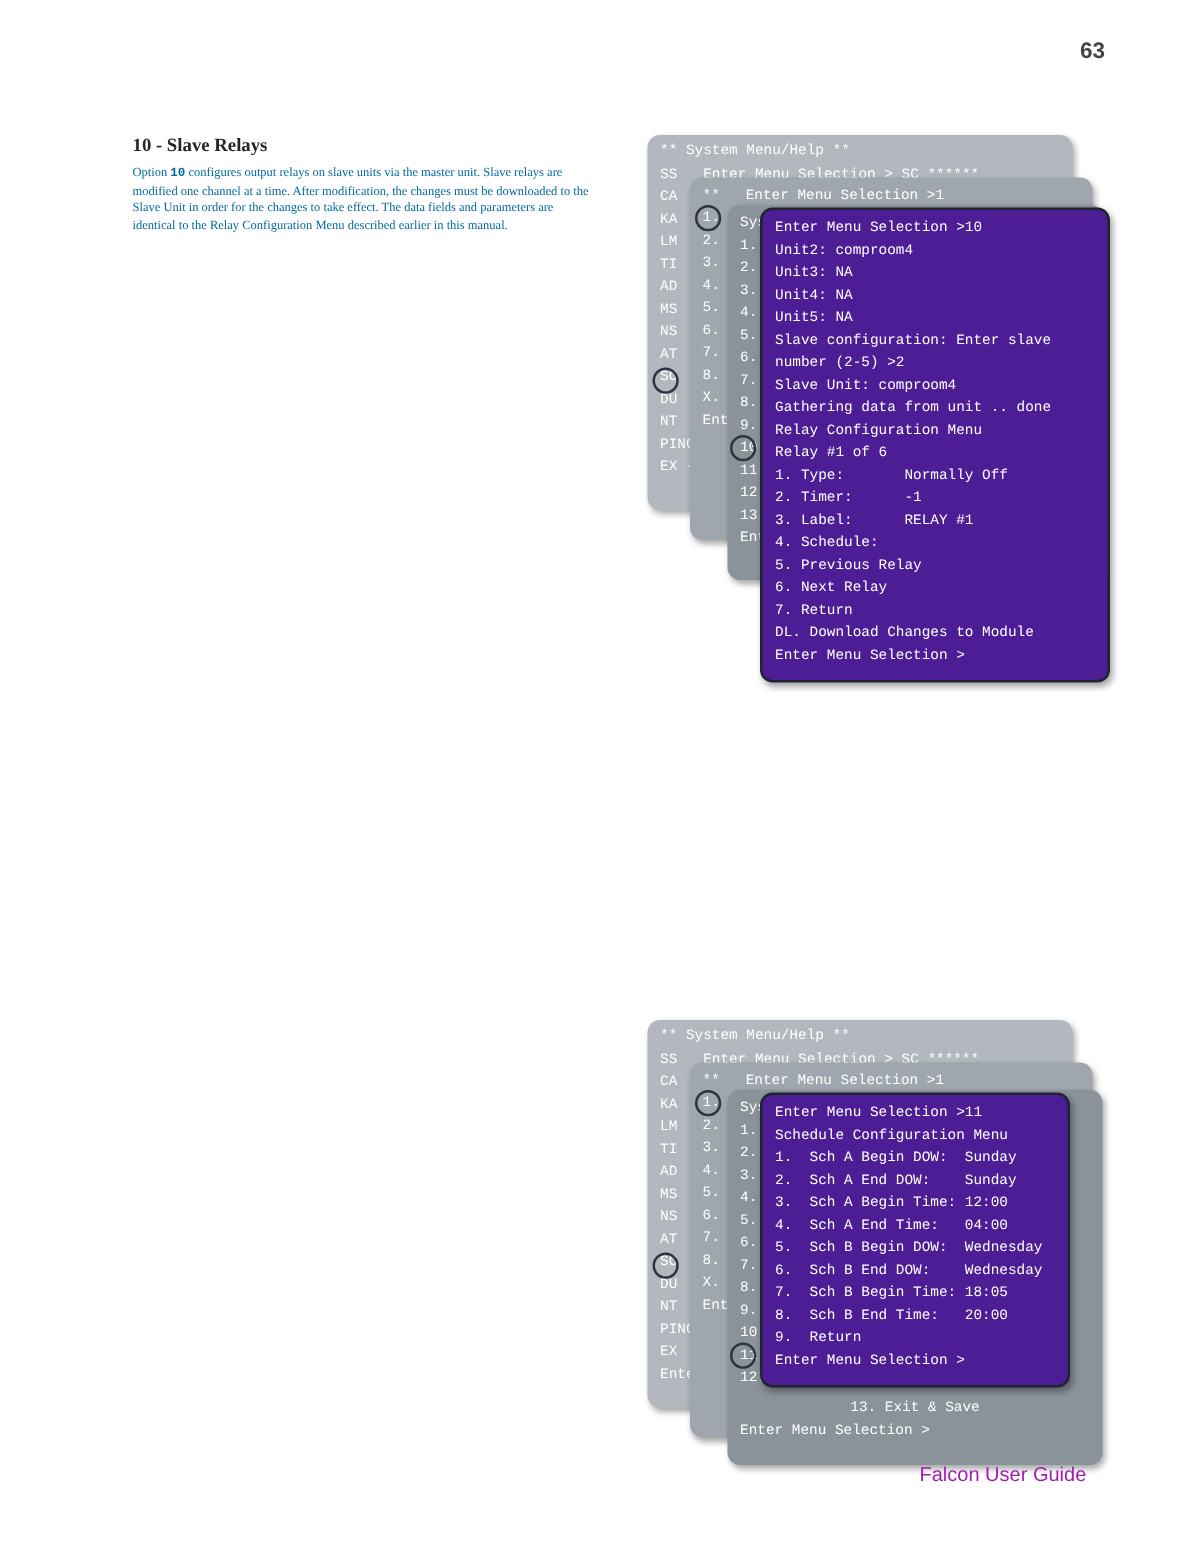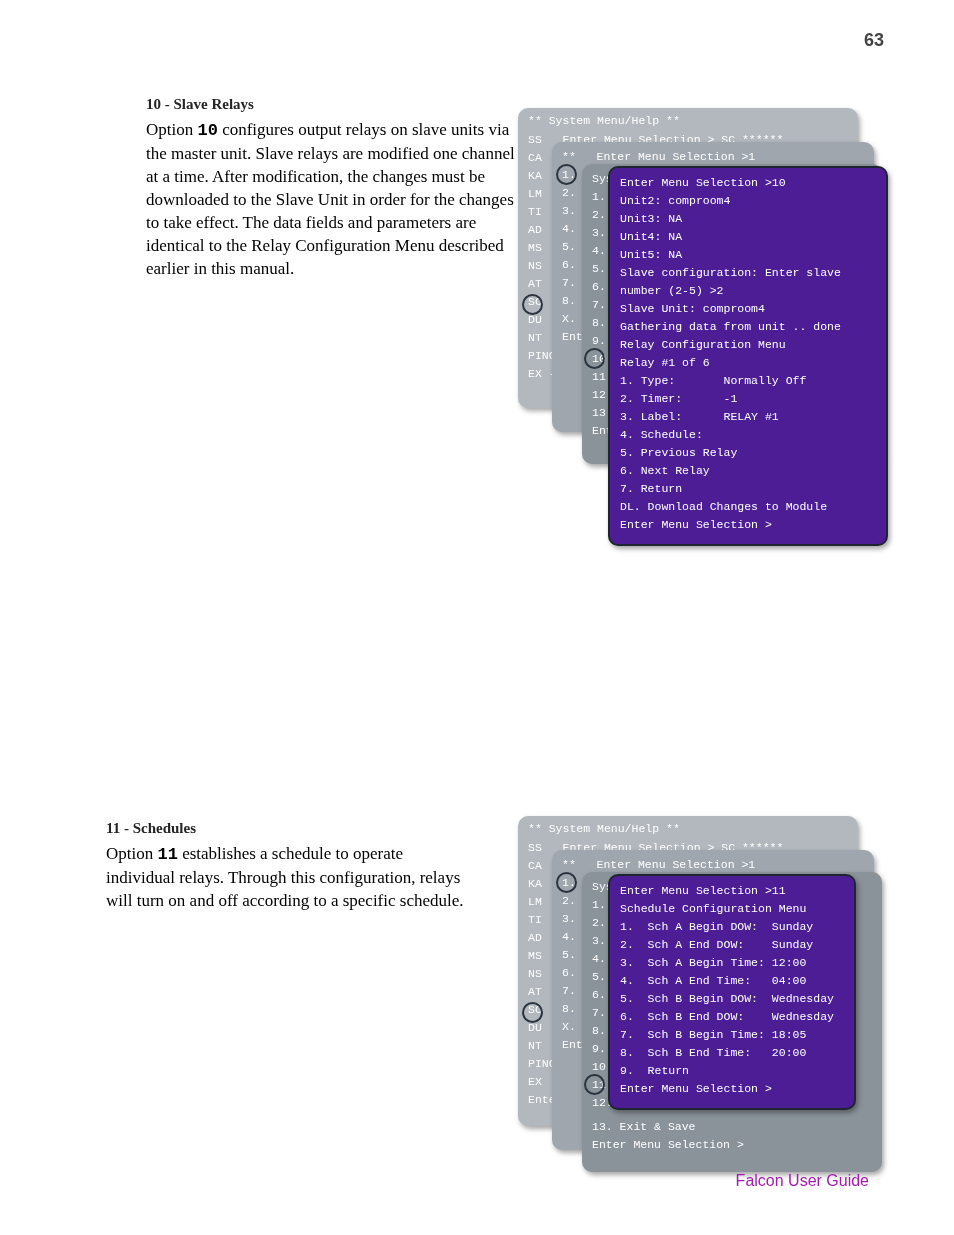--- a/index.html
+++ b/index.html
@@ -23,33 +23,33 @@
     font-weight: bold;
     font-size: 18px;
     color: #444;
     text-align: center;
   }
   .section {
     position: absolute;
     left: 106px;
     width: 370px;
   }
-  .sec1 { top: 96px; margin-left: 40px; }
+  .sec1 { top: 109px; }
   .sec2 { top: 820px; }
   .sec h4 {
     margin: 0 0 6px 0;
     font-weight: bold;
     font-size: 15px;
     color: #252525;
   }
   .sec p {
     margin: 0;
-    font-size: 17px;
+    font-size: 10px;
     line-height: 1.35;
-    color: #000000;
+    color: #0369a1;
   }
   .sec b.mono { font-family: 'Courier New', monospace; font-weight: bold; }
   .footer {
     position: absolute;
     bottom: 45px;
     right: 85px;
     font-family: Liberation Sans, sans-serif;
     font-size: 16px;
     color: #a21caf;
   }
@@ -107,26 +107,20 @@
 
   <div class="page-num">63</div>
 
   <div class="section sec sec1">
     <h4>10 - Slave Relays</h4>
     <p>
       <span>Option </span><b class="mono">10</b><span> configures output relays on slave units via the master unit.  Slave relays are modified one channel at a time.  After modification, the changes must be downloaded to the Slave Unit in order for the changes to take effect.  The data fields and parameters are identical to the Relay Configuration Menu described earlier in this manual.</span>
     </p>
   </div>
 
-  <div class="section sec sec2">
-    <h4>11 - Schedules</h4>
-    <p>
-      <span>Option </span><b class="mono">11</b><span> establishes a schedule to operate individual relays.  Through this configuration, relays will turn on and off according to a specific schedule.</span>
-    </p>
-  </div>
 
   <div class="stack stack1">
 
     <div class="term layA shadow" style="left:0; top:0; width:340px; height:300px;">
       <div class="title">** System Menu/Help **</div>
       <div class="ln"><span>SS</span>   <span>Enter Menu Selection &gt; SC ******</span></div>
       <div class="ln"><span>CA</span></div>
       <div class="ln"><span>KA</span></div>
       <div class="ln"><span>LM</span></div>
       <div class="ln"><span>TI</span></div>
@@ -248,21 +242,21 @@
       <div class="ln"><span>3.</span></div>
       <div class="ln"><span>4.</span></div>
       <div class="ln"><span>5.</span></div>
       <div class="ln"><span>6.</span></div>
       <div class="ln"><span>7.</span></div>
       <div class="ln"><span>8.</span></div>
       <div class="ln"><span>9.</span></div>
       <div class="ln"><span>10.</span></div>
       <div class="ln"><span>11.</span></div>
       <div class="ln"><span>12.</span></div>
-      <div class="ln" style="margin-top:6px;">13. Exit &amp; Save</div>
+      <div class="ln" style="margin-top:6px;text-align:center;">13. Exit &amp; Save</div>
       <div class="ln">Enter Menu Selection &gt;</div>
       <span class="circ" style="left:2px; top:202px;"></span>
     </div>
 
     <div class="term layD shadow" style="left:90px; top:58px; width:248px; border:2px solid #1e2530;">
       <div class="ln">Enter Menu Selection &gt;11</div>
       <div class="ln">Schedule Configuration Menu</div>
       <div class="ln">1.  Sch A Begin DOW:  Sunday</div>
       <div class="ln">2.  Sch A End DOW:    Sunday</div>
       <div class="ln">3.  Sch A Begin Time: 12:00</div>

